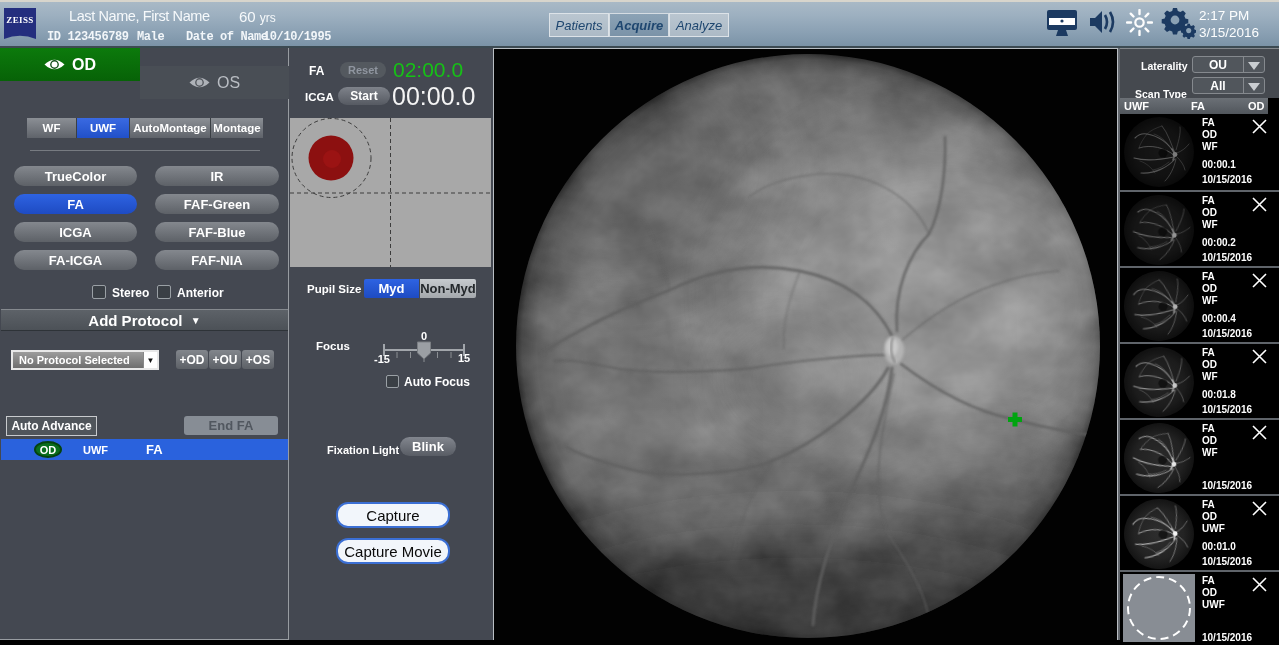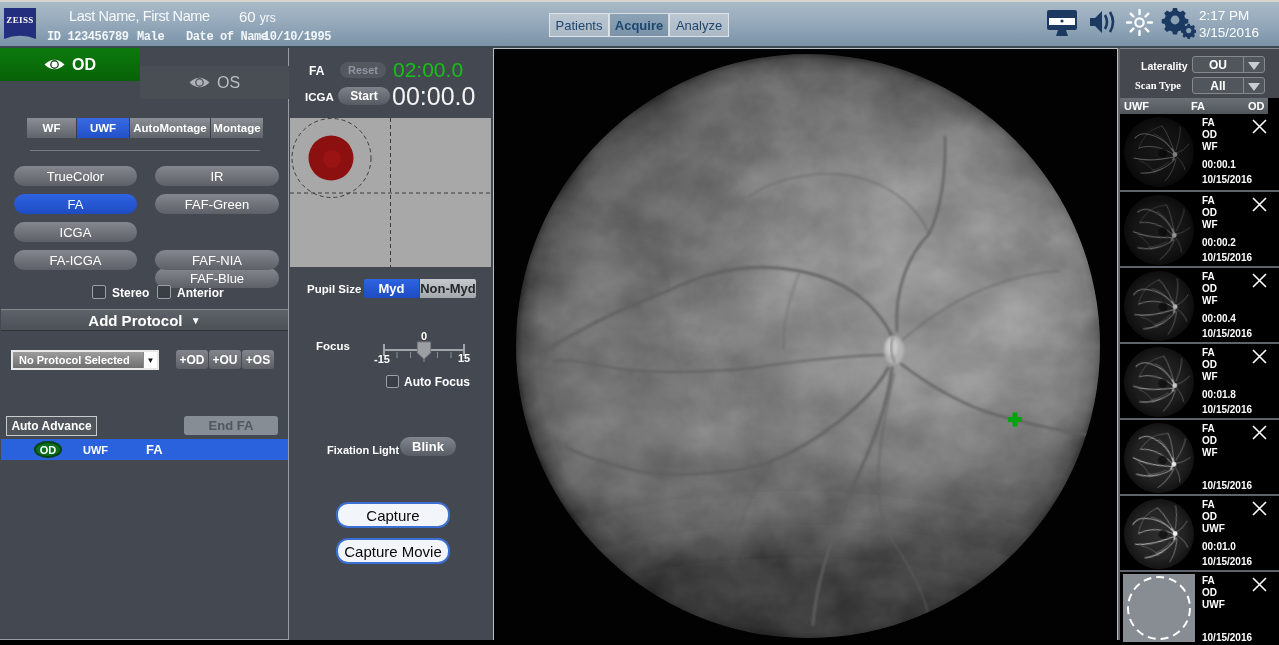--- a/index.html
+++ b/index.html
@@ -12,21 +12,21 @@
   background:linear-gradient(#a9b9c6 0%, #9db0c0 30%, #8aa0b3 70%, #7b93a7 100%);
   border-top:2px solid #d8d5cc; border-bottom:2px solid #3c4a52; }
 #patientname { left:69px; top:8px; color:#f6f9fb; font-size:14.5px; letter-spacing:-0.4px; }
 #yrs { left:239px; top:8px; color:#f6f9fb; font-size:15px; }
 #yrs span { font-size:12px; }
 
 .r2 { position:absolute; top:30px; color:#f2f6f9; font-size:12px; font-weight:bold; letter-spacing:-0.4px;font-family:Liberation Mono, monospace; }
 .tabbtns { left:549px; top:13px; display:flex; }
 .tabbtn { width:60px; height:24px; font-size:13px; color:#1e466f;
   background:linear-gradient(#bac6d0,#acbac6); border:1px solid #dde3e8;
-  display:flex; align-items:center; justify-content:center; }
+  display:flex; align-items:center; justify-content:center;font-style:italic; }
 .tabbtn.sel { background:linear-gradient(#8ba2b5,#7b93a8); font-weight:bold; border-color:#d5dce2;}
 #clock { left:1199px; top:7px; color:#fdfefe; font-size:13.5px; line-height:17px; }
 
 
 #leftpanel { left:0; top:48px; width:289px; height:592px; background:#444851;
   border-right:1px solid #989ca1; border-bottom:1px solid #989ca1; }
 #midpanel { left:289px; top:48px; width:204px; height:592px; background:#444851; }
 #imgarea { left:493px; top:48px; width:625px; height:592px; background:#020202;
   border-top:1px solid #b9bec3; border-left:1px solid #b9bec3; border-right:1px solid #b9bec3; overflow:hidden; }
 #rightpanel { left:1118px; top:48px; width:161px; height:592px; background:#000; border-left:2px solid #62676d; }
@@ -42,21 +42,21 @@
 #scanshdr { top:36px; }
 #addprotohdr { top:261px; }
 #workflowhdr { top:337px; }
 .seg { display:flex; left:27px; top:70px; }
 .seg > div { height:20px; background:linear-gradient(#898d93,#626670); border-right:1px solid #3a3f44;
   color:#fff; font-size:11.5px; font-weight:bold; display:flex; align-items:center; justify-content:center;
   background:linear-gradient(#8b8f95,#5f636a); }
 .seg > div.sel { background:linear-gradient(#3a6ae2,#2150c8); }
 #sepline { left:30px; top:102px; width:230px; height:1px; background:#777b81; }
 .pill { position:absolute; height:20px; border-radius:10px; background:linear-gradient(#84888e,#5d6167);
-  color:#fff; font-size:13px; font-weight:normal; display:flex; align-items:center; justify-content:center; }
+  color:#fff; font-size:13px; font-weight:bold; display:flex; align-items:center; justify-content:center; }
 .pill.sel { background:linear-gradient(#2e63e2,#1e4bc2); }
 .cb { position:absolute; width:14px; height:14px; background:#3a3f45; border:1px solid #9aa0a5; border-radius:2px;}
 .cblabel { position:absolute; color:#fff; font-size:12px; font-weight:bold; }
 
 #dropdown { left:11px; top:302px; width:148px; height:20px; border:2px solid #e8e8e8;
   background:linear-gradient(#9c9c9c,#6e6e6e); color:#fff; font-size:11px; font-weight:bold;
   display:flex; align-items:center; padding-left:6px; }
 #ddarrow { left:143px; top:304px; width:14px; height:16px; background:#fff; border-left:1px solid #888;
   display:flex; align-items:center; justify-content:center; font-size:8px; color:#111; }
 .plusbtn { position:absolute; top:302px; width:32px; height:19px; background:linear-gradient(#82868c,#5d6167);
@@ -201,21 +201,21 @@
     <div class="sel" style="width:53px;">UWF</div>
     <div style="width:81px;">AutoMontage</div>
     <div style="width:52px; border-right:none;">Montage</div>
   </div>
   <div id="sepline" class="abs"></div>
   <div class="pill" style="left:14px; top:118px; width:123px;">TrueColor</div>
   <div class="pill" style="left:155px; top:118px; width:124px;">IR</div>
   <div class="pill sel" style="left:14px; top:146px; width:123px;">FA</div>
   <div class="pill" style="left:155px; top:146px; width:124px;">FAF-Green</div>
   <div class="pill" style="left:14px; top:174px; width:123px;">ICGA</div>
-  <div class="pill" style="left:155px; top:174px; width:124px;margin-top:46px;">FAF-Blue</div>
+  <div class="pill" style="left:155px; top:174px; width:124px;">FAF-Blue</div>
   <div class="pill" style="left:14px; top:202px; width:123px;">FA-ICGA</div>
   <div class="pill" style="left:155px; top:202px; width:124px;">FAF-NIA</div>
   <div class="cb" style="left:92px; top:237px;"></div>
   <div class="cblabel" style="left:112px; top:238px;">Stereo</div>
   <div class="cb" style="left:157px; top:237px;"></div>
   <div class="cblabel" style="left:177px; top:238px;">Anterior</div>
   <div id="addprotohdr" class="hdrbar abs">Add Protocol&nbsp;&nbsp;<span style="font-size:10px;">▼</span></div>
   <div id="dropdown" class="abs">No Protocol Selected</div>
   <div id="ddarrow" class="abs">▼</div>
   <div class="plusbtn abs" style="left:176px;">+OD</div>
@@ -339,21 +339,21 @@
 </div>
 
 <div id="rightpanel" class="abs">
   <div id="rptop" class="abs"></div>
   <div class="rplabel abs" style="left:21px; top:12px;text-align:center;">Laterality</div>
   <div class="rpdd abs" style="top:8px;">
       <div class="val">OU</div>
       <div class="sep"></div>
       <div class="tri"></div>
     </div>
-  <div class="rplabel abs" style="left:15px; top:32px;font-family:Liberation Serif, serif;">Scan Type</div>
+  <div class="rplabel abs" style="left:15px; top:40px;">Scan Type</div>
   <div class="rpdd abs" style="top:29px;">
       <div class="val">All</div>
       <div class="sep"></div>
       <div class="tri"></div>
     </div>
   <div id="rphdr" class="abs">
       <span style="left:4px;">UWF</span>
       <span style="left:71px;">FA</span>
       <span style="left:128px;">OD</span>
     </div>

